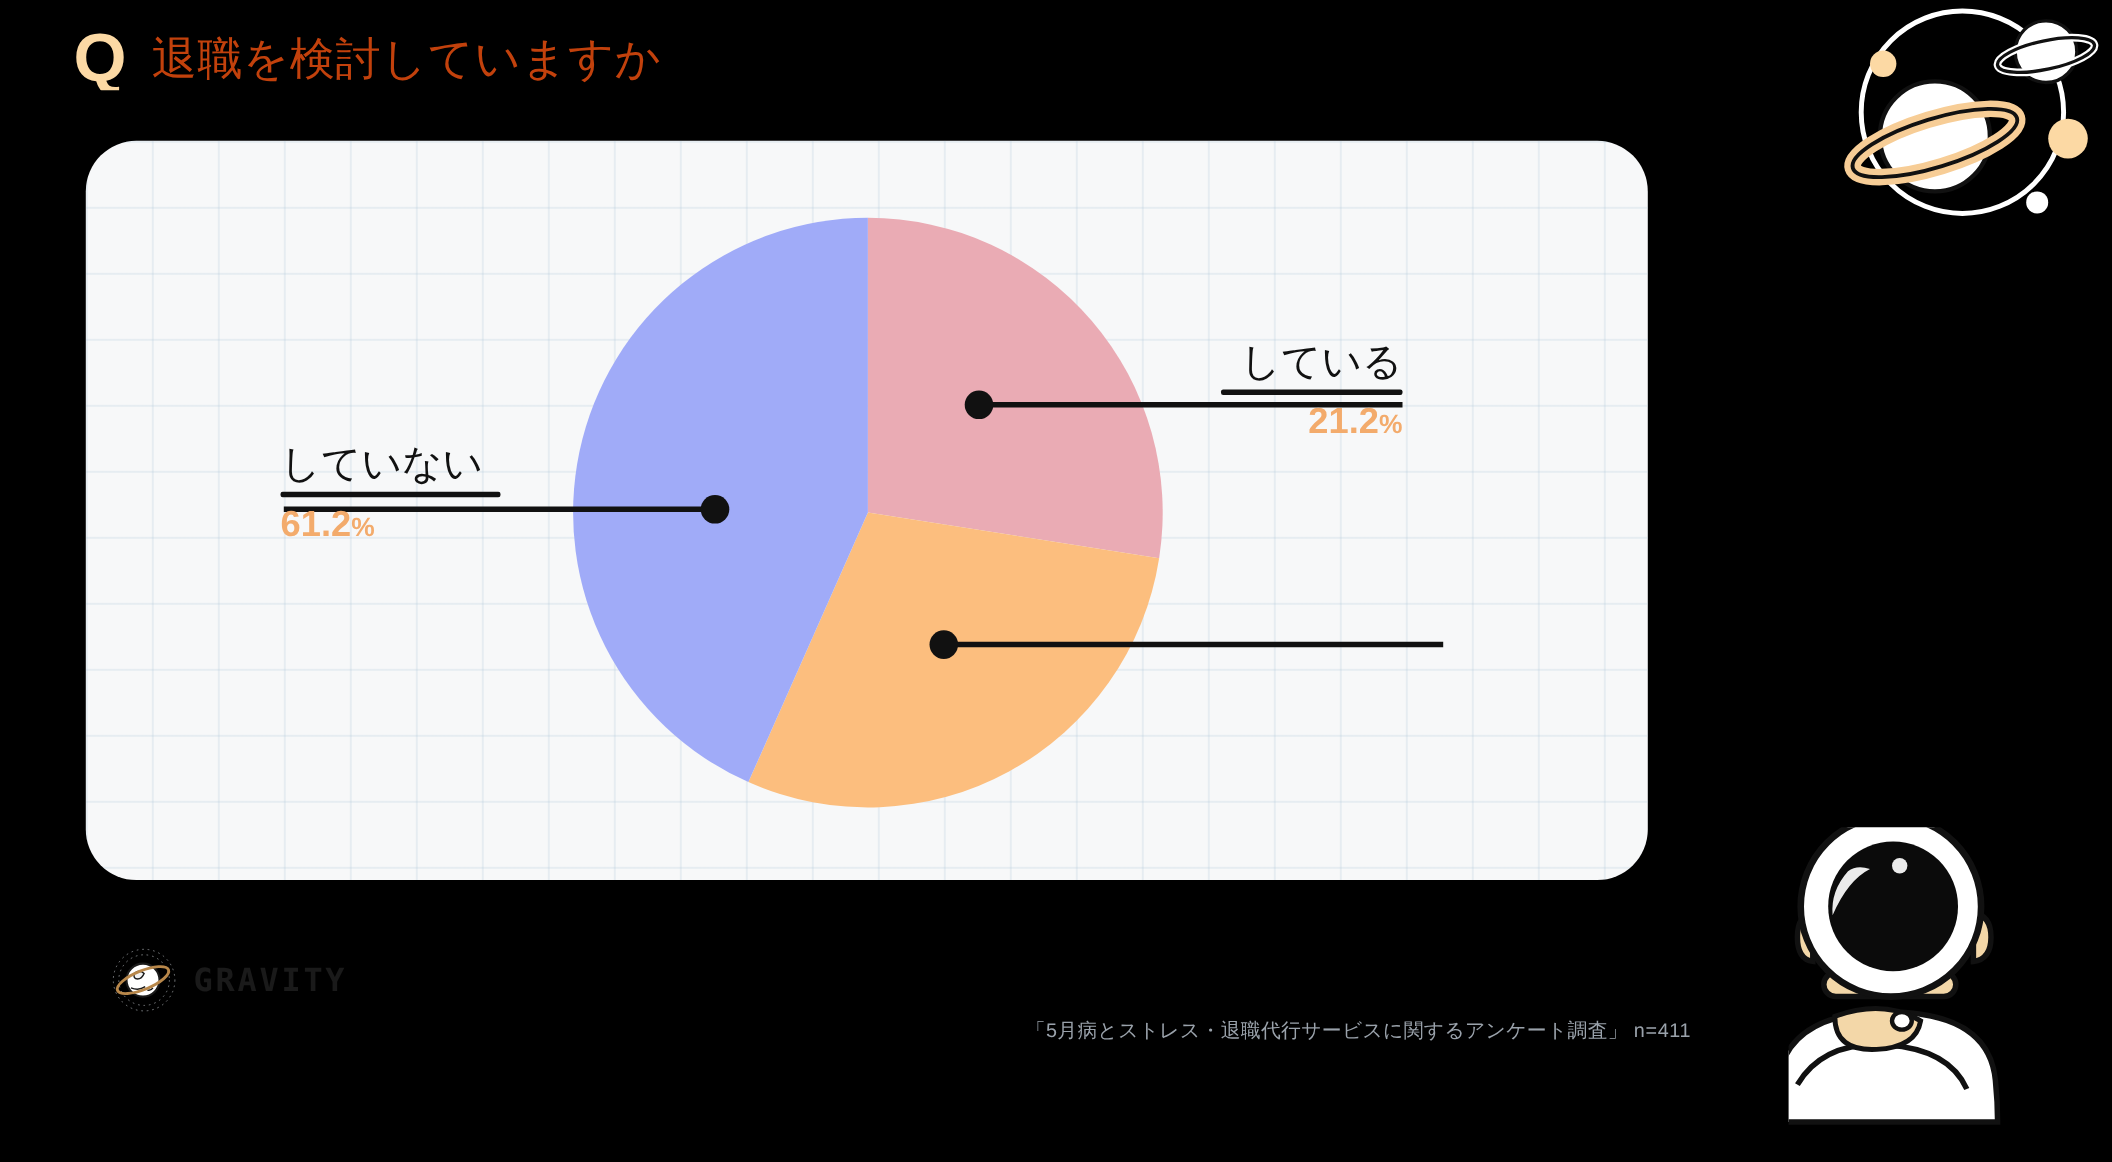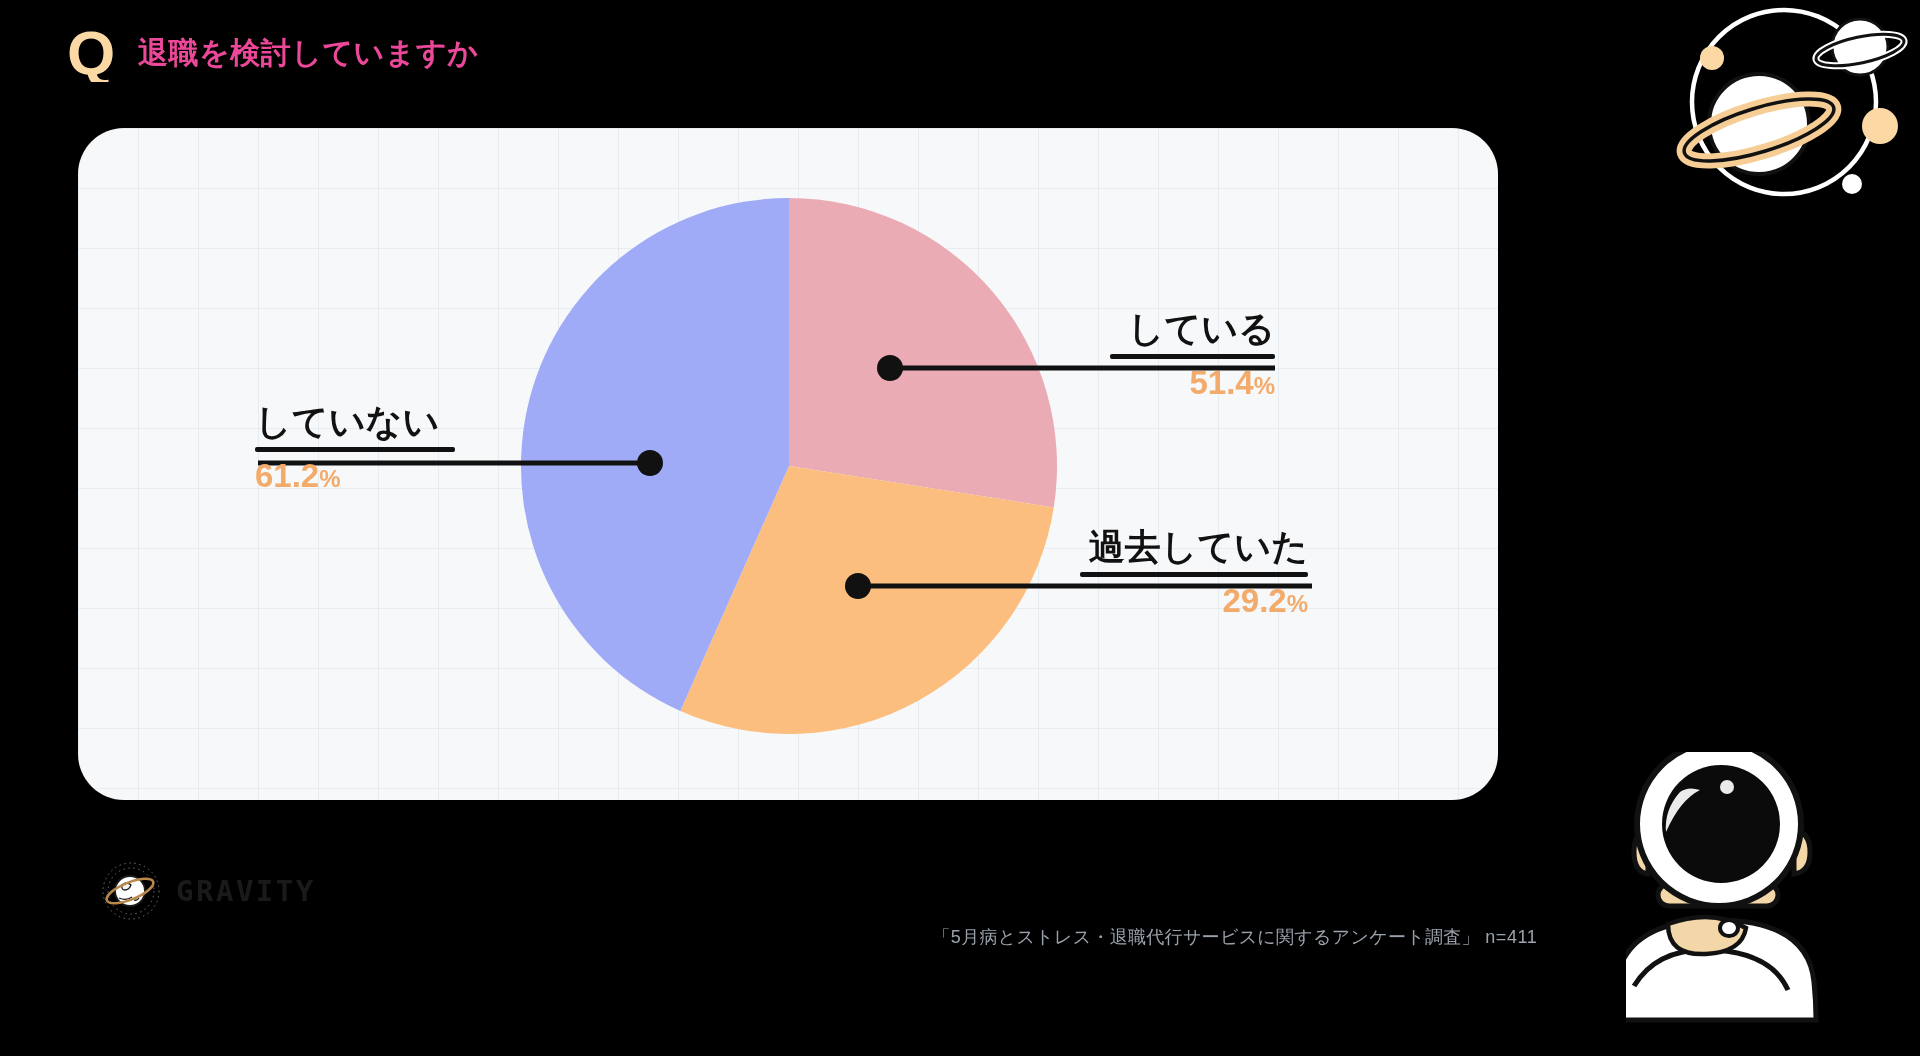--- a/index.html
+++ b/index.html
@@ -29,23 +29,23 @@
     gap: 18px;
     z-index: 30;
   }
   #q-badge {
     width: 58px;
     height: 58px;
     display: block;
     flex: 0 0 auto;
   }
   #header-title {
-    color: #ec4899;
-    font-size: 30px;
-    font-weight: 700;
+    color: #c2410c;
+    font-size: 41px;
+    font-weight: 400;
     letter-spacing: 0.5px;
     line-height: 1;
     white-space: nowrap;
   }
 
   
   #card {
     position: absolute;
     left: 78px;
     top: 128px;
@@ -78,21 +78,21 @@
   #pie-svg { display: block; width: 540px; height: 540px; }
 
   
   .callout {
     position: absolute;
     z-index: 20;
   }
   .callout .lbl {
     color: #111111;
     font-size: 36px;
-    font-weight: 700;
+    font-weight: 400;
     line-height: 1.05;
     white-space: nowrap;
   }
   .callout .rule {
     height: 5px;
     background: #111111;
     border-radius: 2px;
     margin-top: 6px;
   }
   .callout .pct {
@@ -212,34 +212,29 @@
     <line x1="650" y1="463" x2="258" y2="463" stroke="#111111" stroke-width="5"></line>
     <circle cx="650" cy="463" r="13" fill="#111111"></circle>
 
     <line x1="858" y1="586" x2="1312" y2="586" stroke="#111111" stroke-width="5"></line>
     <circle cx="858" cy="586" r="13" fill="#111111"></circle>
   </svg>
 
   <div class="callout right" id="callout-shiteiru">
     <div class="lbl">している</div>
     <div class="rule"></div>
-    <div class="pct"><span>51.4</span><span class="sym">%</span></div>
+    <div class="pct"><span>21.2</span><span class="sym">%</span></div>
   </div>
 
   <div class="callout left" id="callout-shiteinai">
     <div class="lbl">していない</div>
     <div class="rule"></div>
     <div class="pct"><span>61.2</span><span class="sym">%</span></div>
   </div>
 
-  <div class="callout right" id="callout-kako">
-    <div class="lbl">過去していた</div>
-    <div class="rule"></div>
-    <div class="pct"><span>29.2</span><span class="sym">%</span></div>
-  </div>
 
   <div id="brand">
     <svg id="brand-mark" viewBox="0 0 62 62">
       <g stroke="#cfd4d9" stroke-width="0.7" fill="none" opacity="0.75">
         <circle cx="31" cy="31" r="28" stroke-dasharray="1.5 3.5"></circle>
         <circle cx="31" cy="31" r="23" stroke-dasharray="1.5 3.5"></circle>
       </g>
       <circle cx="30" cy="31" r="15" fill="#ffffff" stroke="#1a1a1a" stroke-width="1.9"></circle>
       <path d="M22 25 q5 -4 9 0 q-2 5 -6 5 q-4 0 -3 -5 Z" fill="#f2f2f2" stroke="#1a1a1a" stroke-width="1.3"></path>
       <path d="M19 38 q7 3 13 -1" fill="none" stroke="#1a1a1a" stroke-width="1.3"></path>

